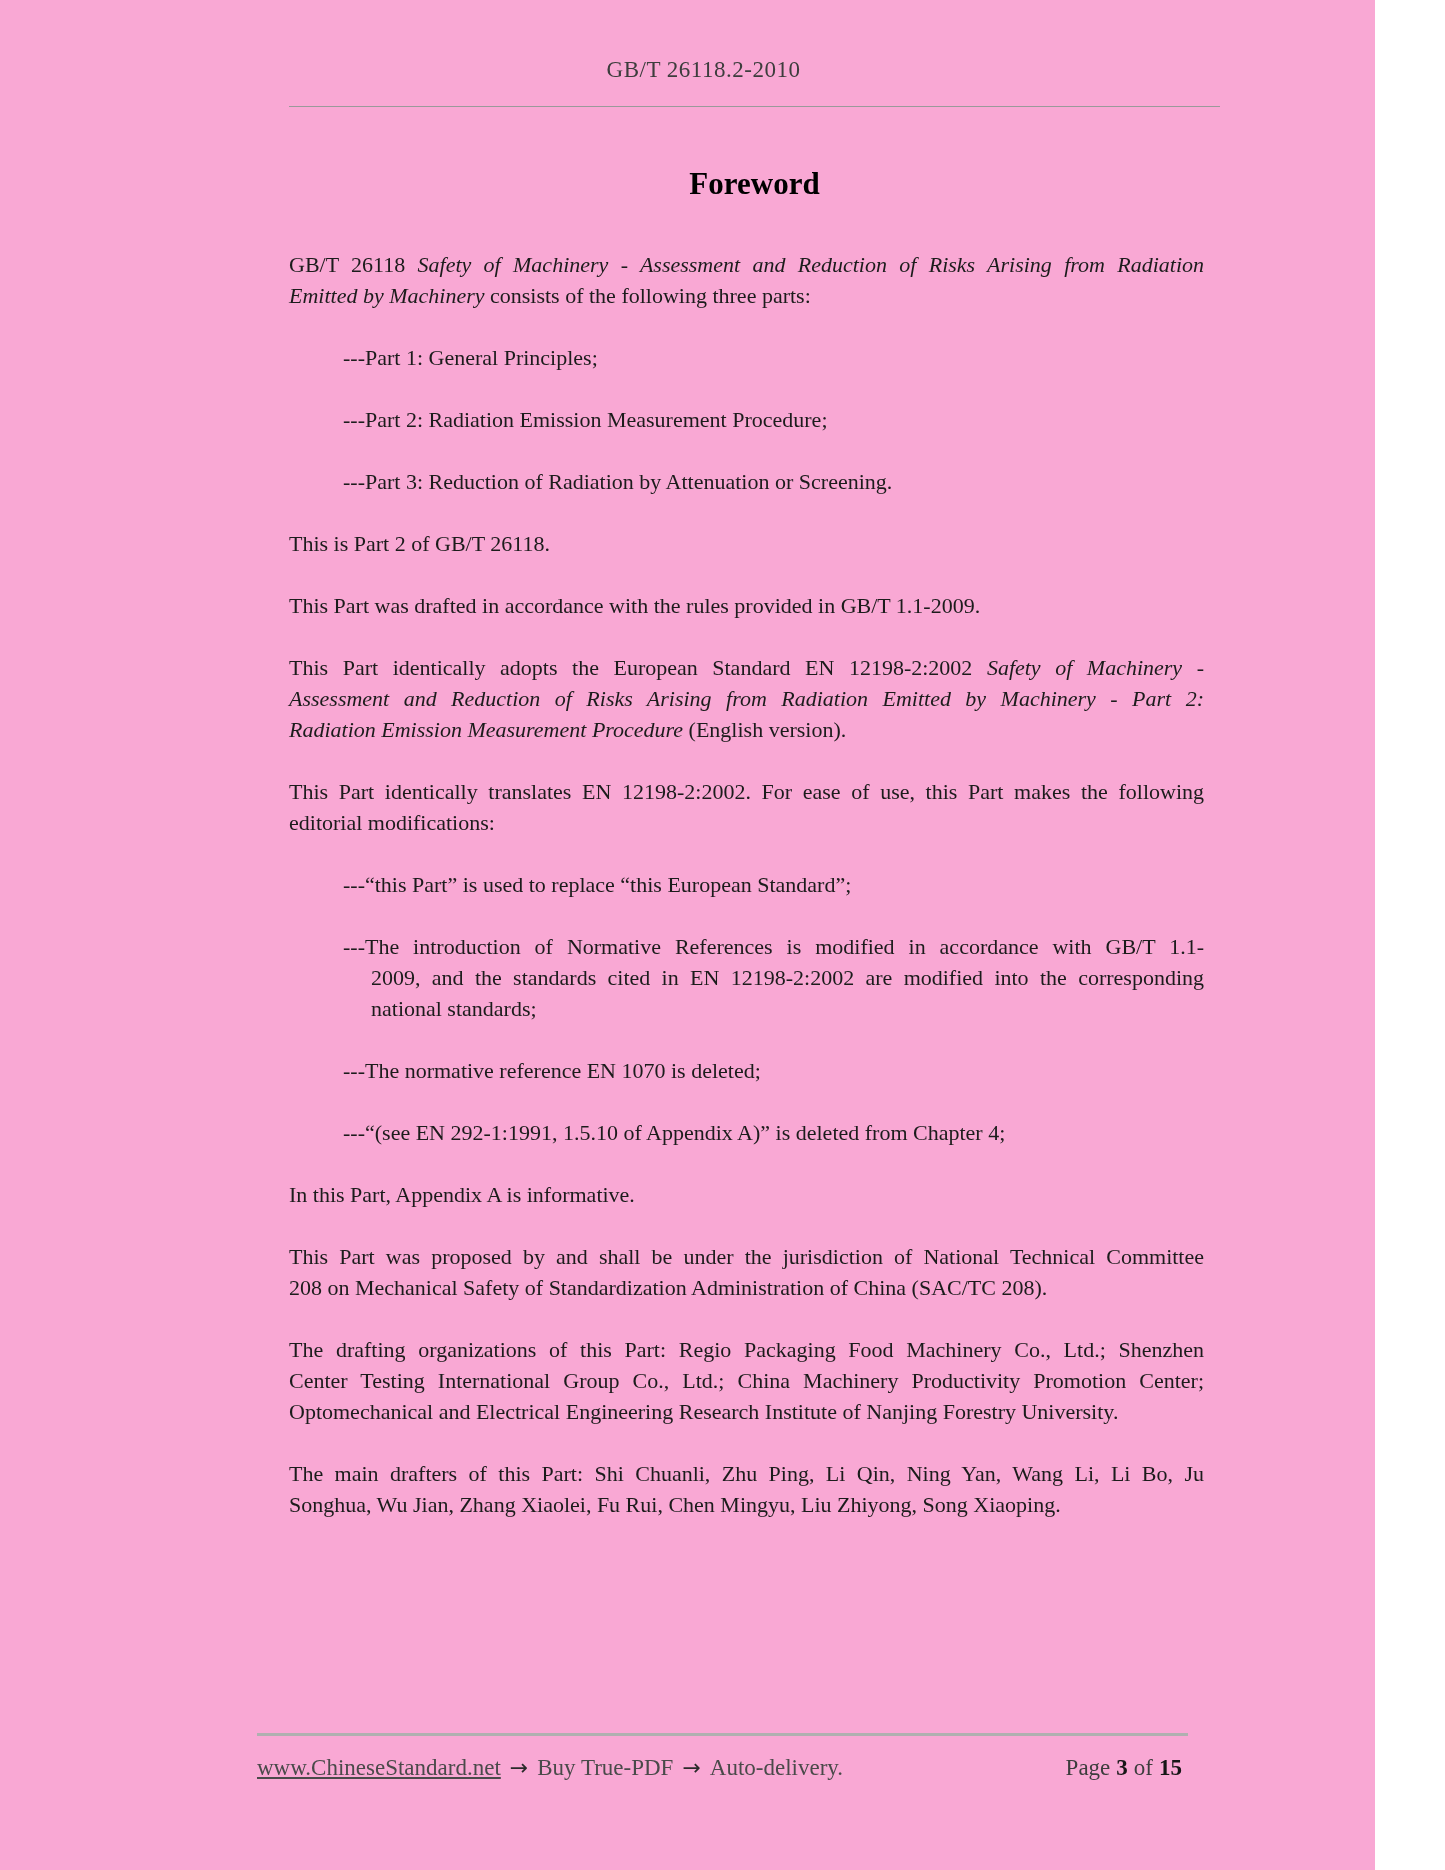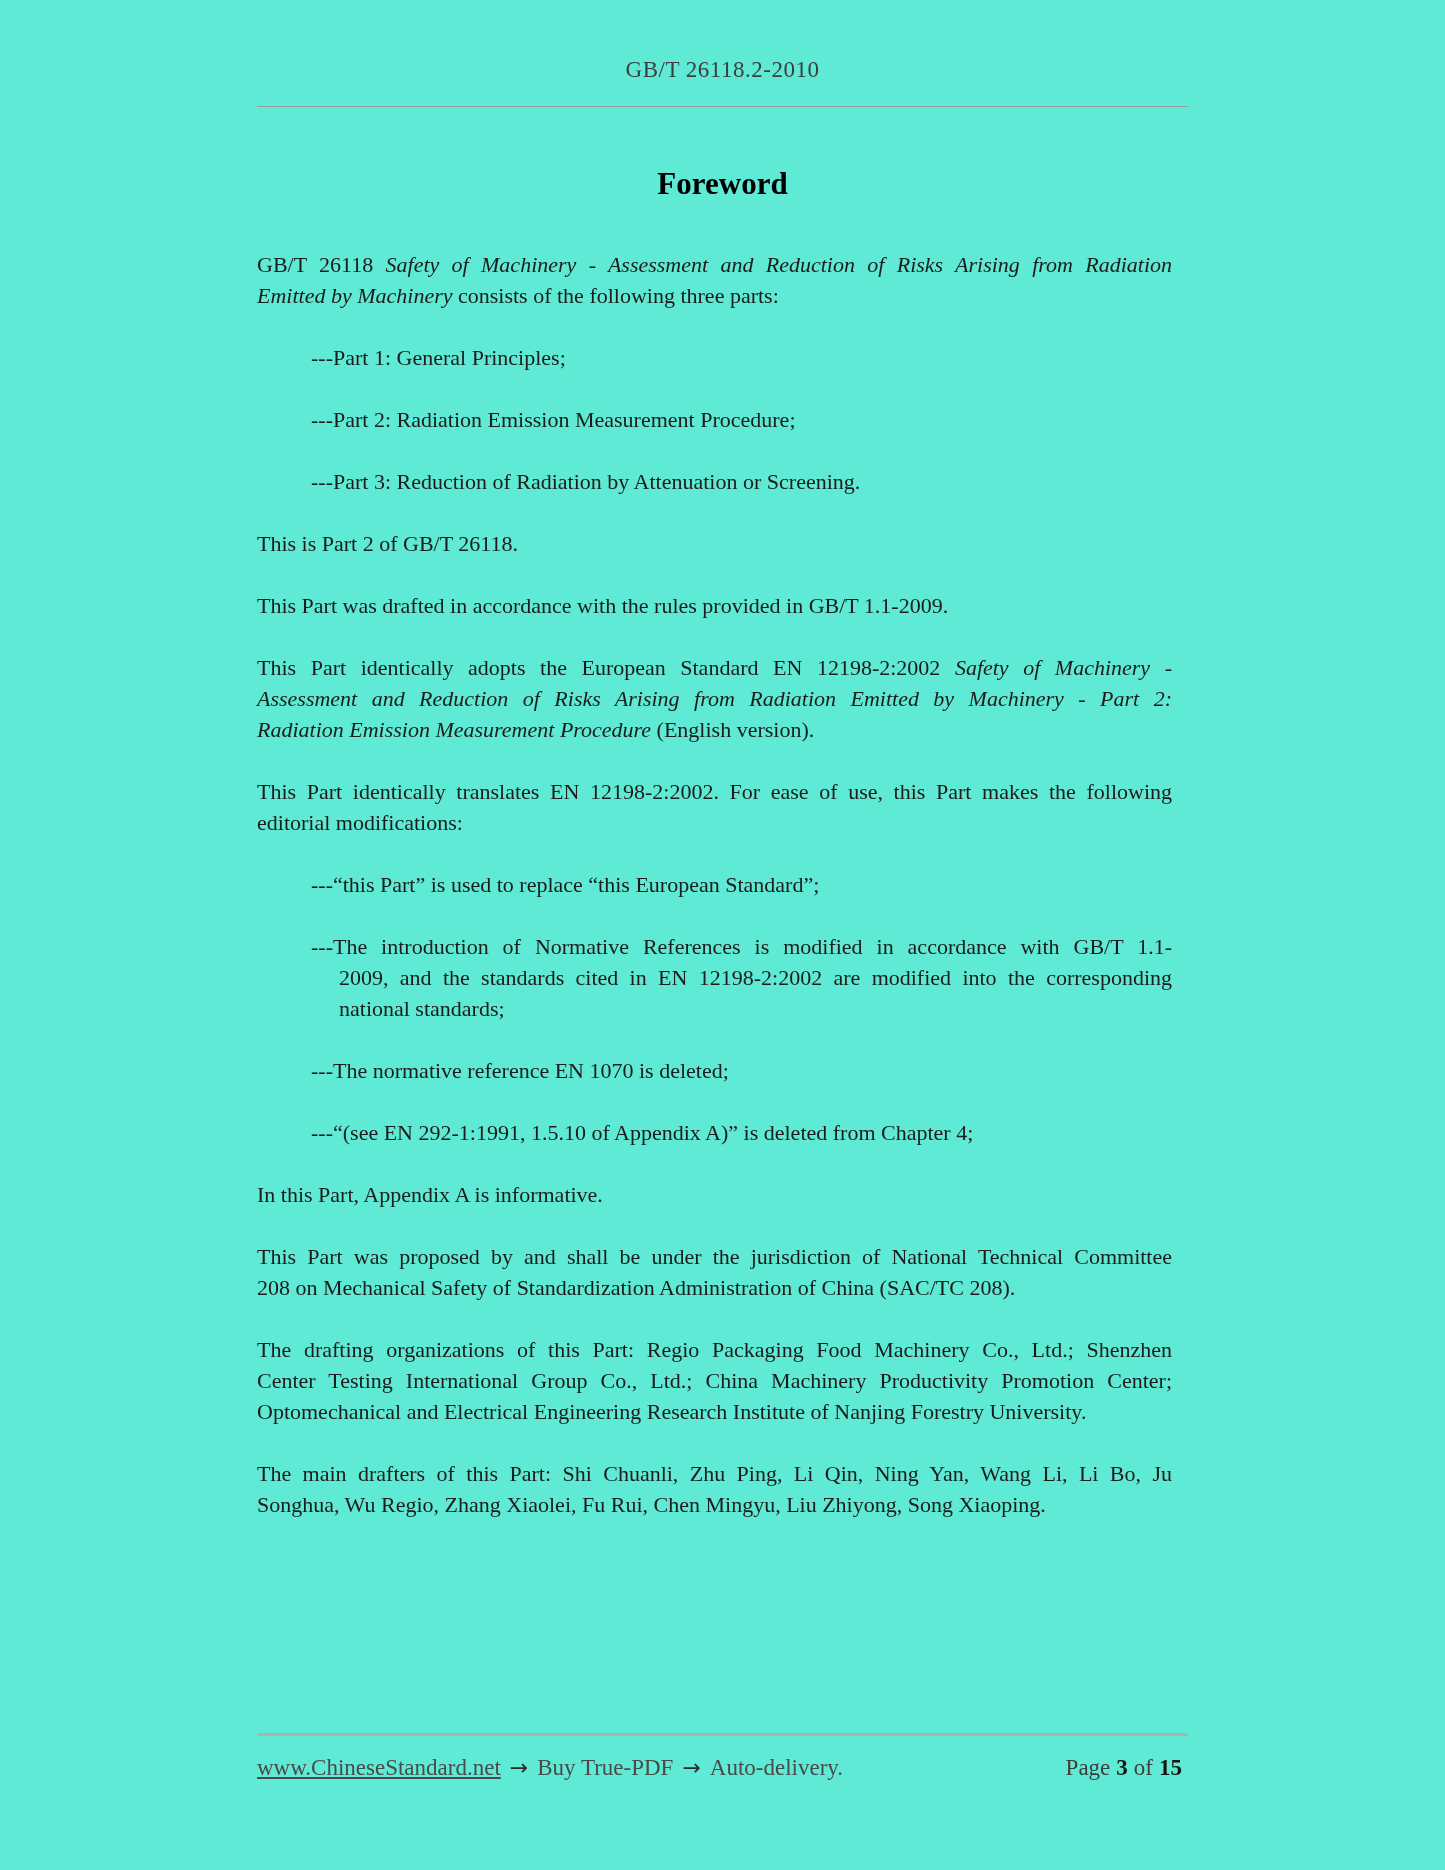--- a/index.html
+++ b/index.html
@@ -2,26 +2,27 @@
 <html><head>
 <meta charset="utf-8">
 <style>
   html, body {
     margin: 0;
     padding: 0;
     background: #ffffff;
   }
   .page {
     position: relative;
-    width: 1445px;
+    width: 1343px;
     height: 1870px;
-    background: #5eead4;
+    background: #f9a8d4;
     font-family: "Liberation Serif", "DejaVu Serif", serif;
     color: #1c1c1c;
     overflow: hidden;
+    padding-left: 32px;
   }
   .page-header {
     padding-top: 56px;
     text-align: center;
   }
   .standard-code {
     font-size: 23px;
     line-height: 28px;
     color: #3d3d3d;
     letter-spacing: 0.5px;
@@ -167,21 +168,21 @@
         <div class="line first just"><span>This Part was proposed by and shall be under the jurisdiction of National Technical Committee</span></div>
         <div class="line"><span>208 on Mechanical Safety of Standardization Administration of China (SAC/TC 208).</span></div>
       </div>
       <div class="para">
         <div class="line first just"><span>The drafting organizations of this Part: Regio Packaging Food Machinery Co., Ltd.; Shenzhen</span></div>
         <div class="line just"><span>Center Testing International Group Co., Ltd.; China Machinery Productivity Promotion Center;</span></div>
         <div class="line"><span>Optomechanical and Electrical Engineering Research Institute of Nanjing Forestry University.</span></div>
       </div>
       <div class="para">
         <div class="line first just"><span>The main drafters of this Part: Shi Chuanli, Zhu Ping, Li Qin, Ning Yan, Wang Li, Li Bo, Ju</span></div>
-        <div class="line"><span>Songhua, Wu Regio, Zhang Xiaolei, Fu Rui, Chen Mingyu, Liu Zhiyong, Song Xiaoping.</span></div>
+        <div class="line"><span>Songhua, Wu Jian, Zhang Xiaolei, Fu Rui, Chen Mingyu, Liu Zhiyong, Song Xiaoping.</span></div>
       </div>
     </div>
 
   <div class="footer">
     <div class="footer-left">
       <a class="site">www.ChineseStandard.net</a><span class="arrow">→</span><span>Buy True-PDF</span><span class="arrow">→</span><span>Auto-delivery.</span>
     </div>
     <div class="page-indicator">
       <span>Page</span><b>3</b><span>of</span><b>15</b>
     </div>

